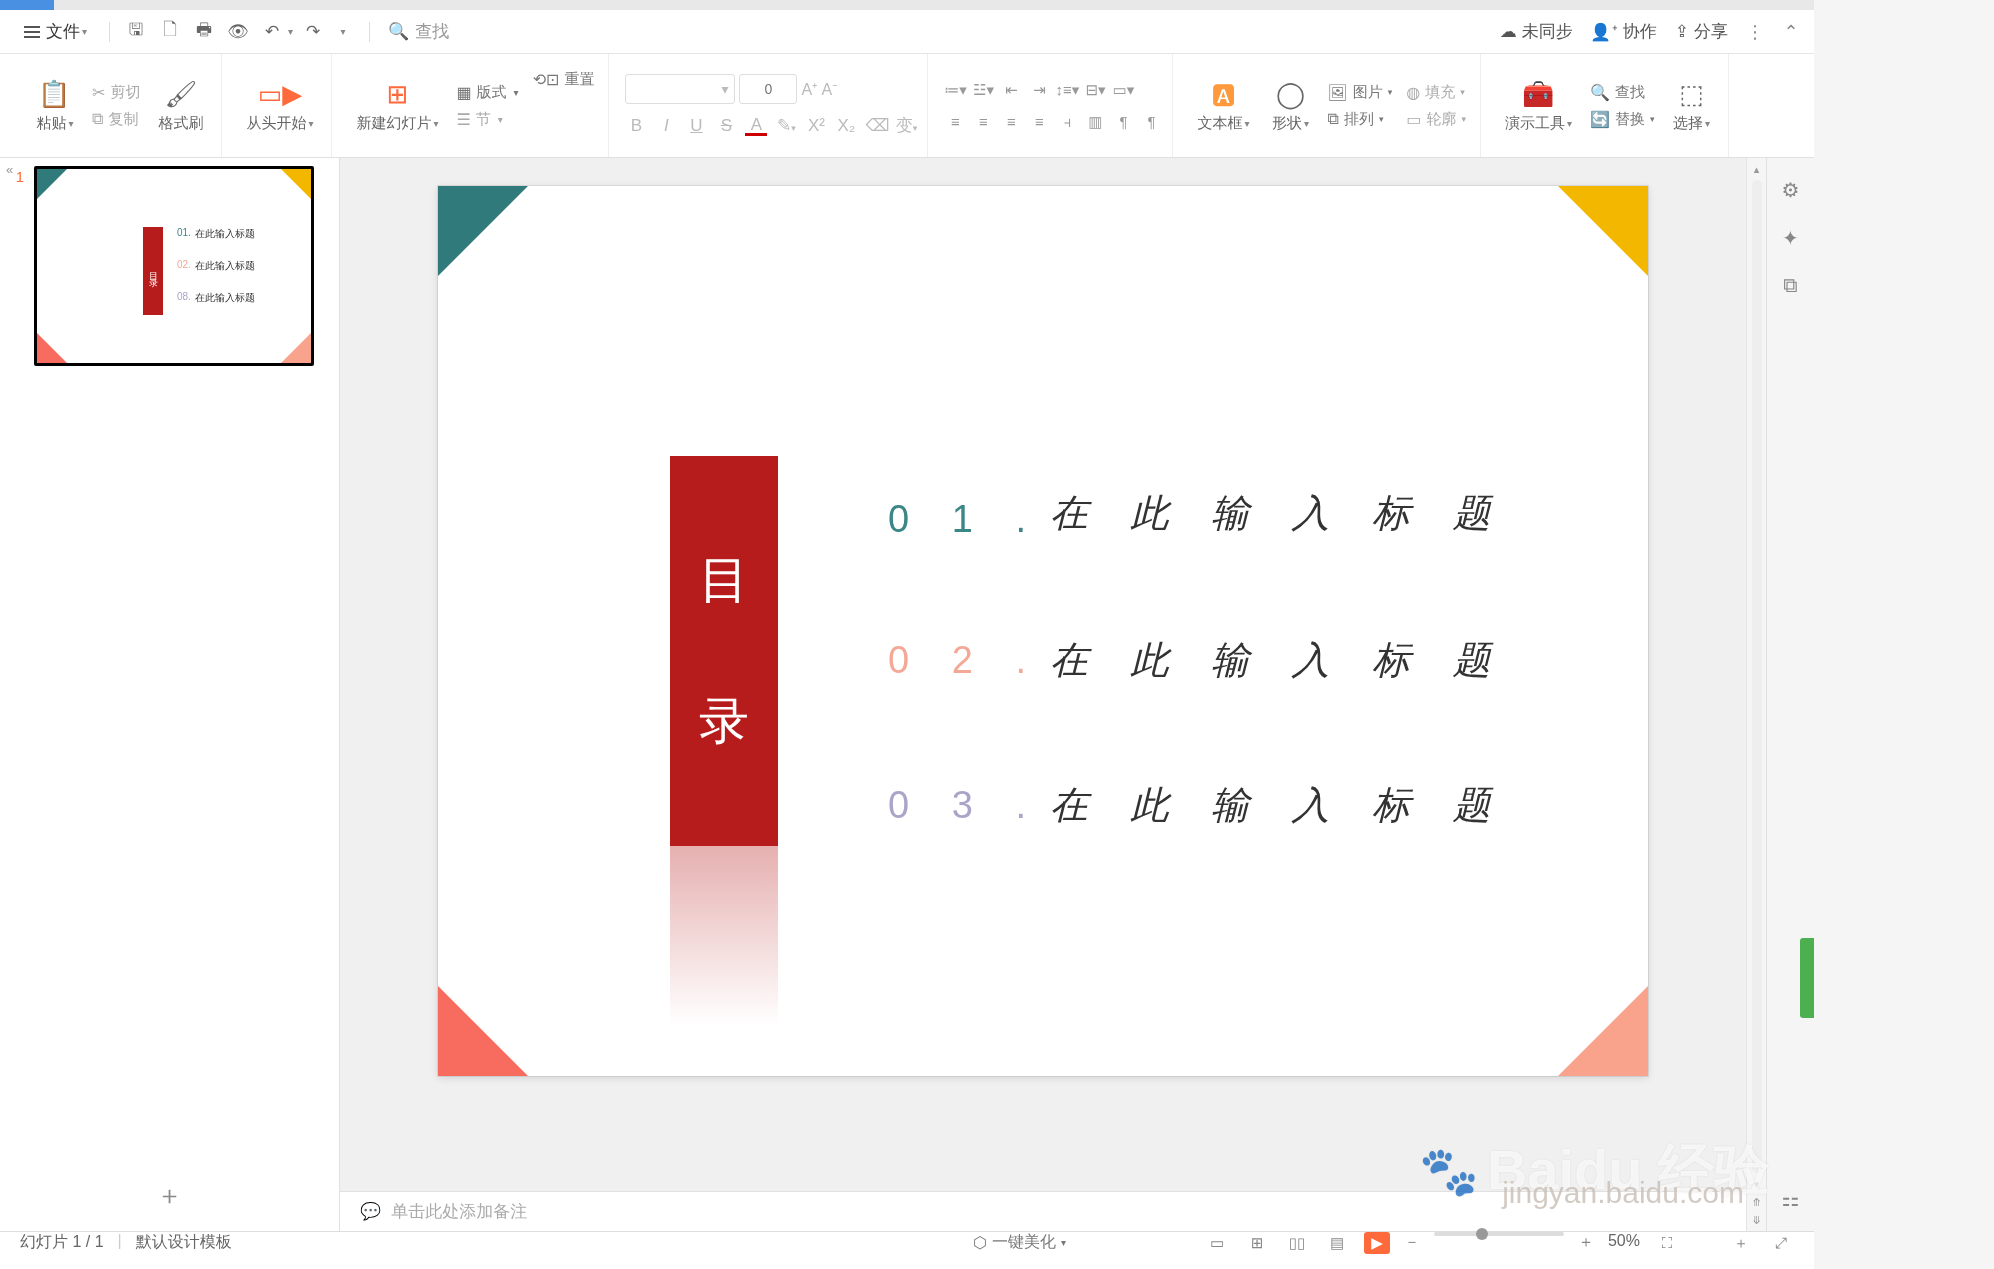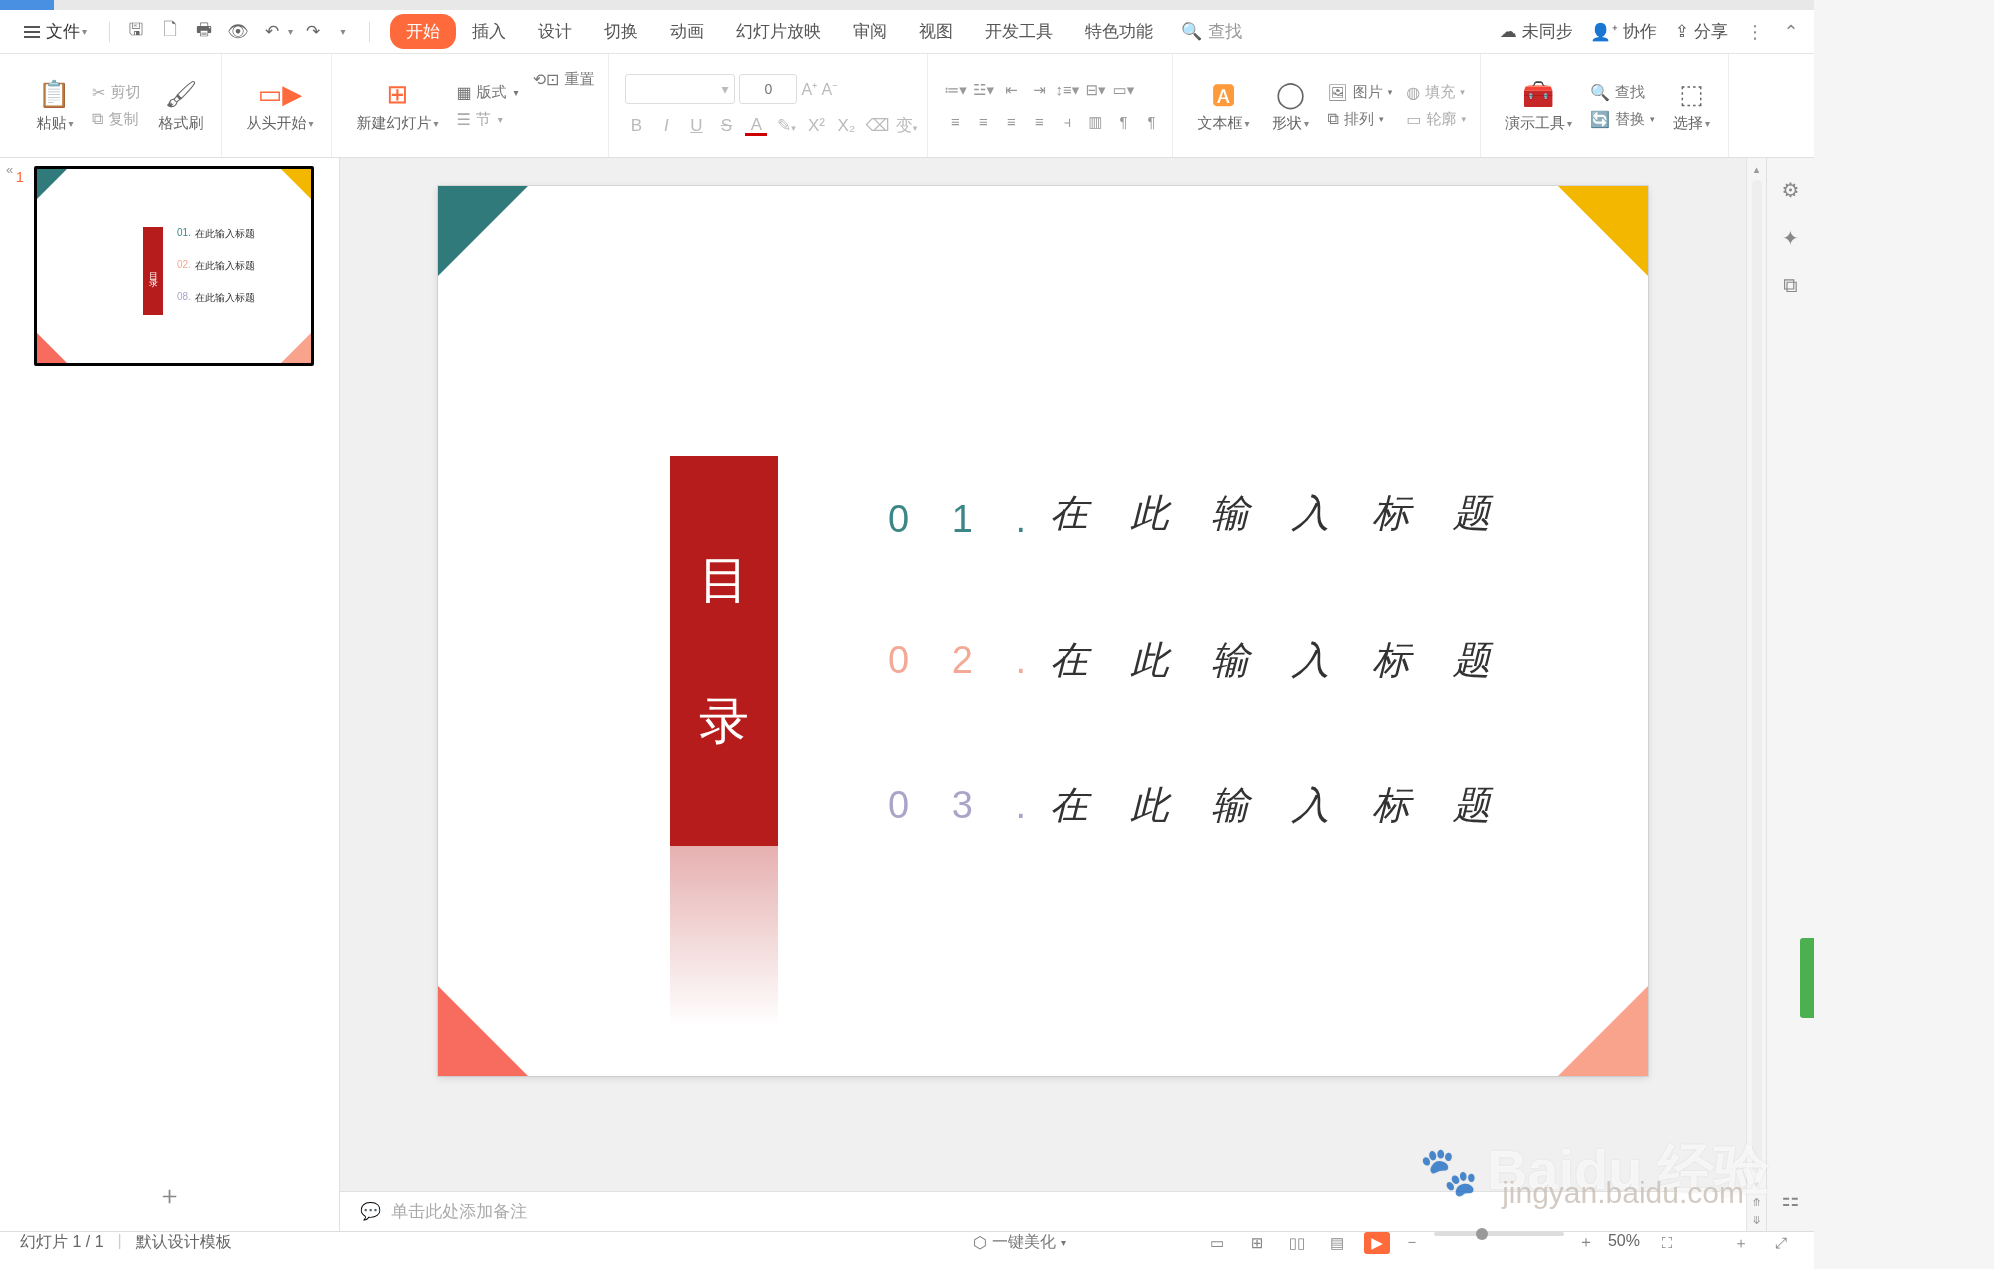--- a/index.html
+++ b/index.html
@@ -128,32 +128,20 @@
     <span class="ico-btn">🖫</span>
     <span class="ico-btn">🗋</span>
     <span class="ico-btn">🖶</span>
     <span class="ico-btn">👁</span>
     <span class="ico-btn">↶</span>
       <span class="tiny-arrow">▾</span>
     <span class="ico-btn">↷</span>
     <span class="ico-btn tiny-arrow">▾</span>
     <span class="sep"></span>
 
-    <div class="tabs-hold">
-      <span class="tab-btn tab-active">开始</span>
-      <span class="tab-btn">插入</span>
-      <span class="tab-btn">设计</span>
-      <span class="tab-btn">切换</span>
-      <span class="tab-btn">动画</span>
-      <span class="tab-btn">幻灯片放映</span>
-      <span class="tab-btn">审阅</span>
-      <span class="tab-btn">视图</span>
-      <span class="tab-btn">开发工具</span>
-      <span class="tab-btn">特色功能</span>
-    </div>
     <div class="search-right">
       <span>🔍</span>
       <span>查找</span>
     </div>
 
     <div class="menu-spacer"></div>
     <div class="right-tools">
       <span class="itm">
           <span>☁</span>
           <span>未同步</span>

